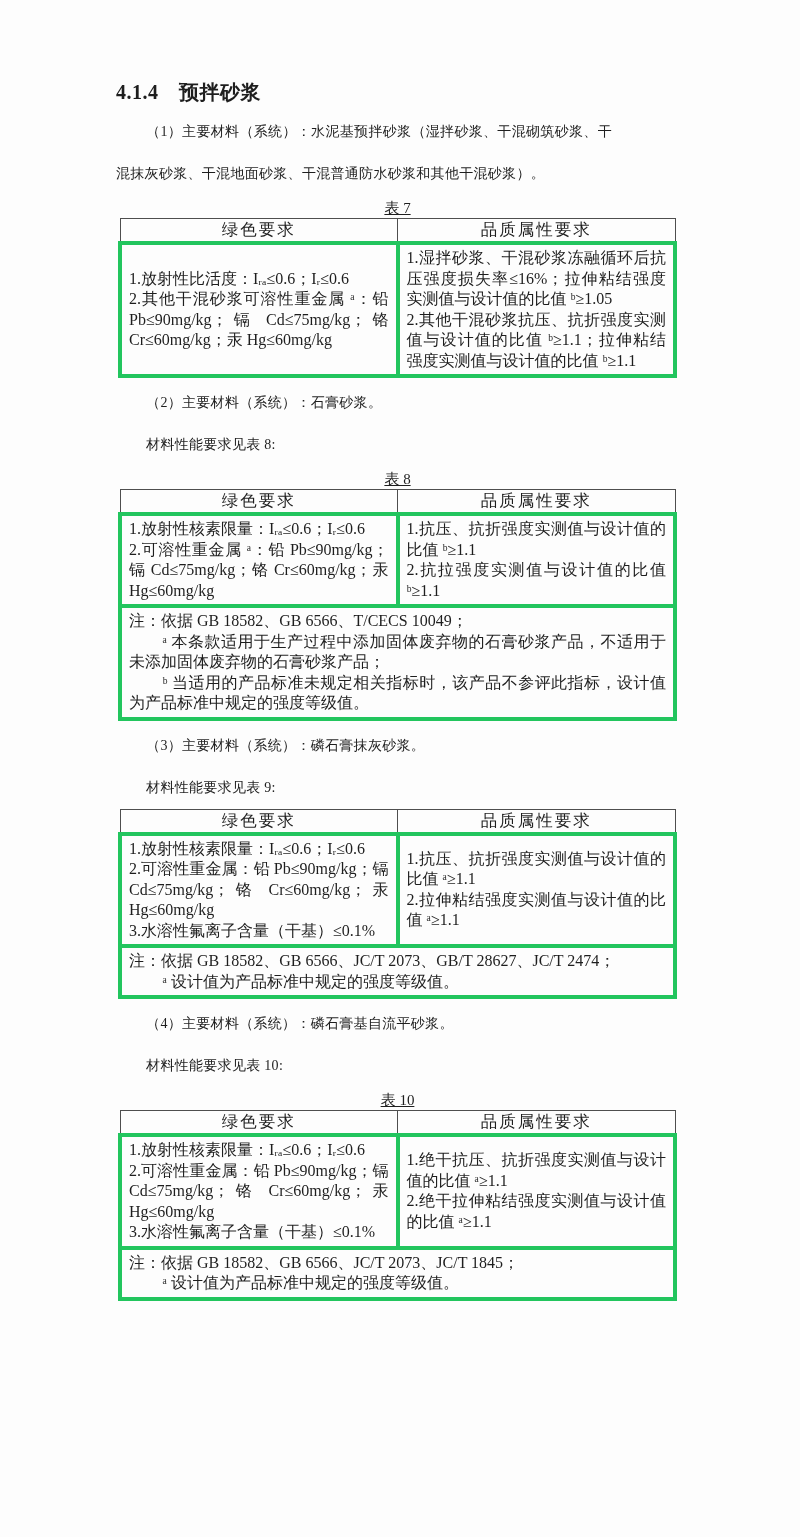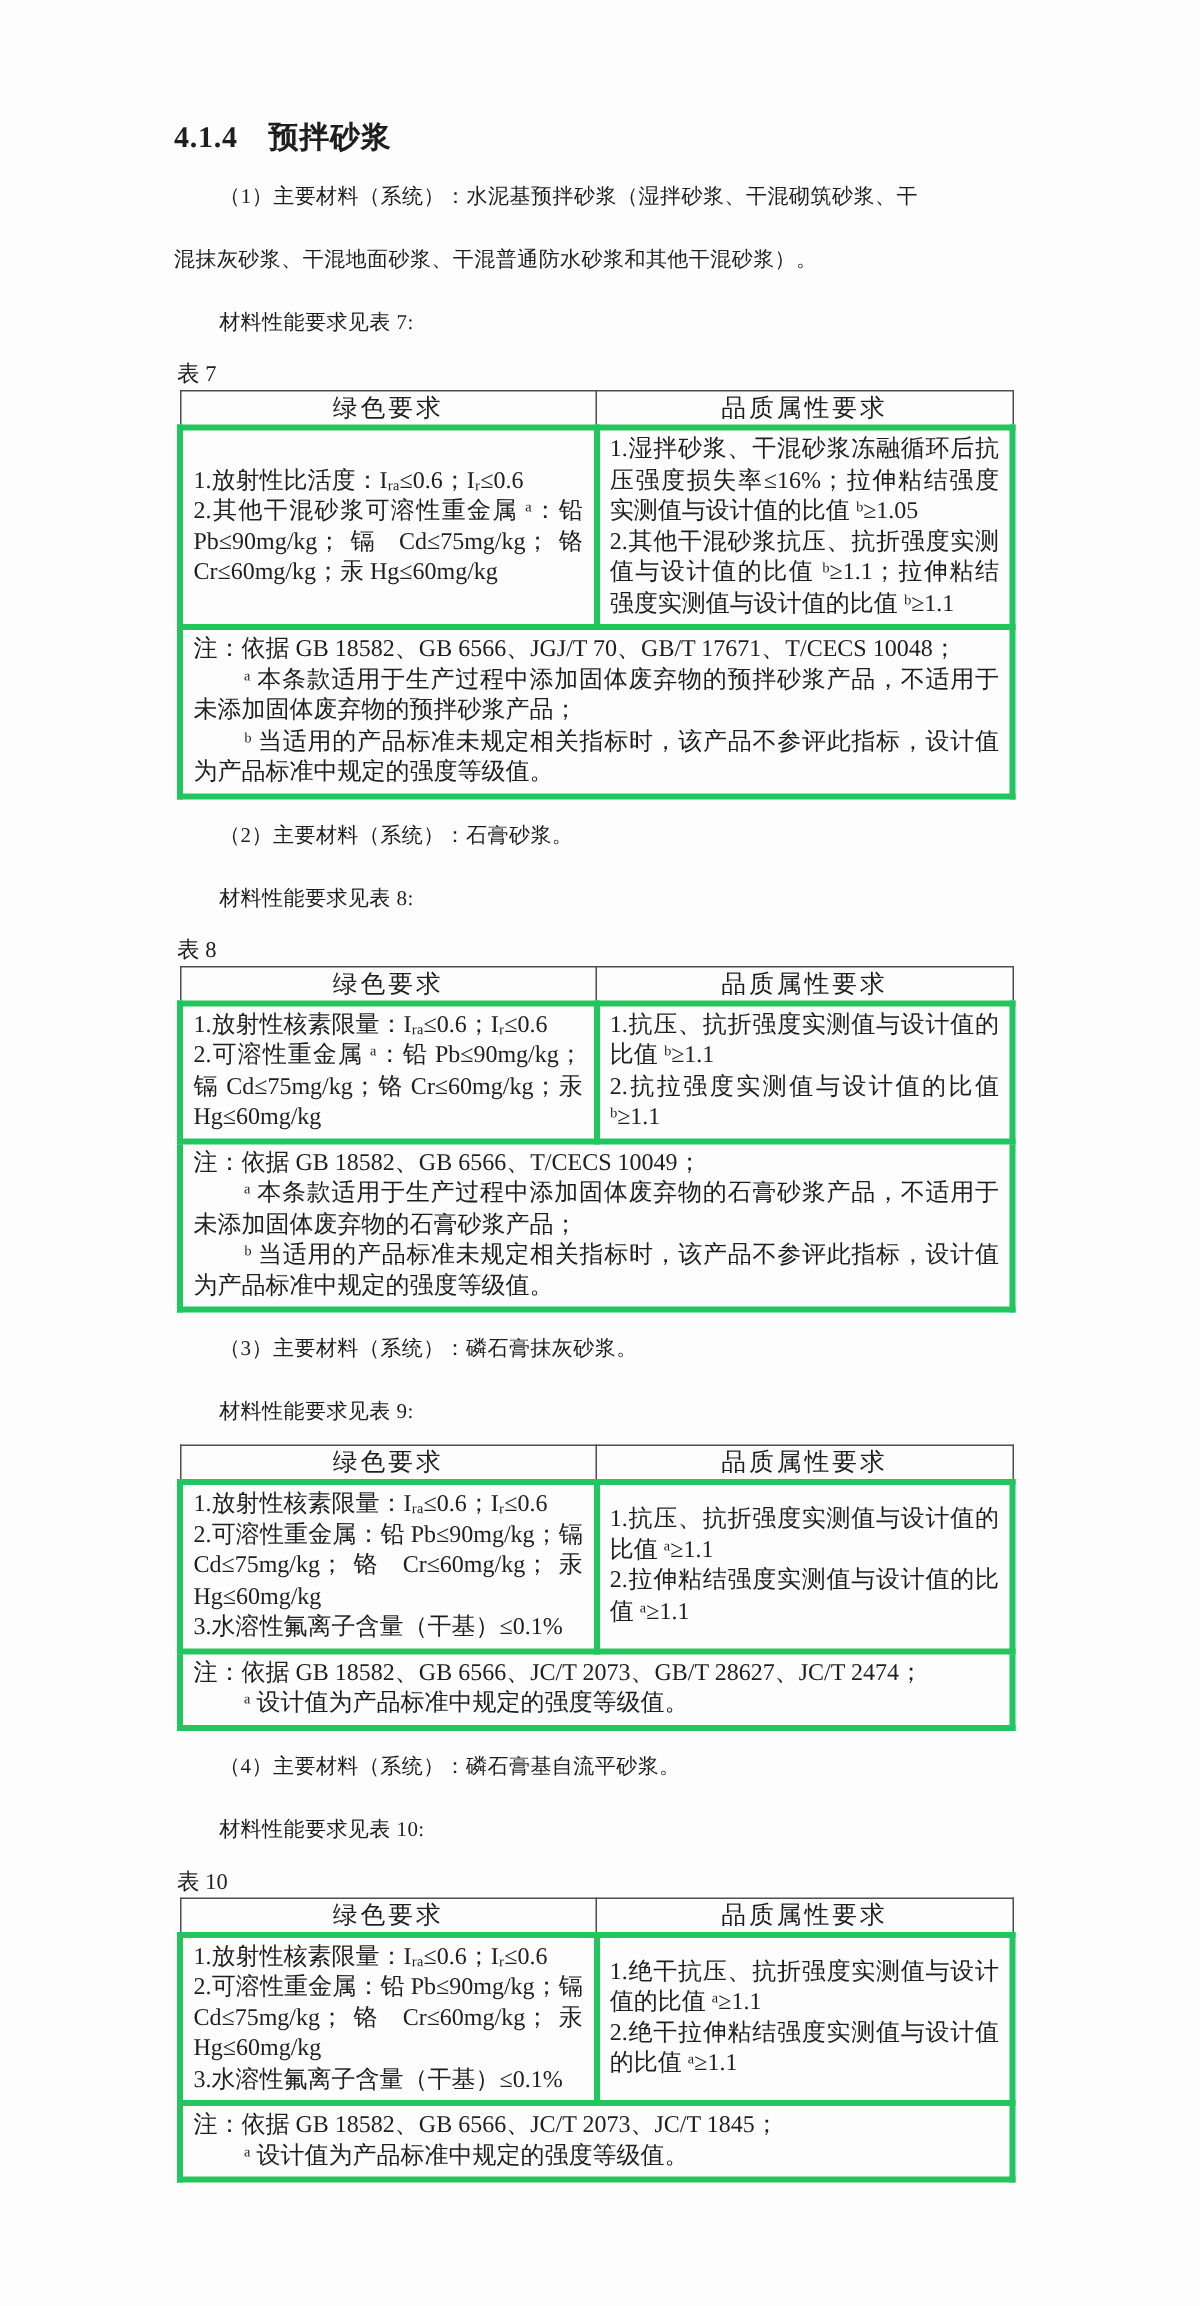--- a/index.html
+++ b/index.html
@@ -13,21 +13,21 @@
     font-size:20px;font-weight:bold;line-height:24px;
     margin:0 0 7px 0;letter-spacing:0.5px;
   }
   p.para{
     font-size:14px;line-height:42px;margin:0;
     text-align:justify;text-justify:inter-character;
     text-indent:2.15em;letter-spacing:0.3px;
   }
   .caption{
     width:559px;margin:5px 0 1px 2px;
-    font-size:15px;line-height:17px;
+    font-size:15px;line-height:17px;text-align:center;text-decoration:underline;
   }
   table.req{
     width:559px;margin:0 0 0 2px;border-collapse:collapse;
     font-size:16px;table-layout:fixed;
   }
   table.req th{
     width:50%;border:1px solid #4e4e4e;font-weight:normal;
     font-size:16.5px;line-height:20px;padding:1px 4px;
     letter-spacing:2px;text-align:center;
   }
@@ -46,45 +46,37 @@
 </style>
 </head>
 <body>
 
 <div class="page">
 
   <h1 class="heading">4.1.4　预拌砂浆</h1>
 
   <section>
     <p class="para">（1）主要材料（系统）：水泥基预拌砂浆（湿拌砂浆、干混砌筑砂浆、干混抹灰砂浆、干混地面砂浆、干混普通防水砂浆和其他干混砂浆）。</p>
-    <p class="para">材料性能要求见表 7:</p>
     <div class="caption">表 7</div>
     <table class="req">
       <thead>
         <tr>
           <th>绿色要求</th>
           <th>品质属性要求</th>
         </tr>
       </thead>
       <tbody>
         <tr>
           <td>
             <p>1.放射性比活度：Iᵣₐ≤0.6；Iᵣ≤0.6</p>
             <p>2.其他干混砂浆可溶性重金属 ᵃ：铅 Pb≤90mg/kg；镉 Cd≤75mg/kg；铬 Cr≤60mg/kg；汞 Hg≤60mg/kg</p>
           </td>
           <td>
             <p>1.湿拌砂浆、干混砂浆冻融循环后抗压强度损失率≤16%；拉伸粘结强度实测值与设计值的比值 ᵇ≥1.05</p>
             <p>2.其他干混砂浆抗压、抗折强度实测值与设计值的比值 ᵇ≥1.1；拉伸粘结强度实测值与设计值的比值 ᵇ≥1.1</p>
-          </td>
-        </tr>
-        <tr>
-          <td class="notes" colspan="2">
-            <p class="note-main">注：依据 GB 18582、GB 6566、JGJ/T 70、GB/T 17671、T/CECS 10048；</p>
-            <p class="note-sub">ᵃ 本条款适用于生产过程中添加固体废弃物的预拌砂浆产品，不适用于未添加固体废弃物的预拌砂浆产品；</p>
-            <p class="note-sub">ᵇ 当适用的产品标准未规定相关指标时，该产品不参评此指标，设计值为产品标准中规定的强度等级值。</p>
           </td>
         </tr>
       </tbody>
     </table>
   </section>
 
   <section class="sect-gap">
     <p class="para">（2）主要材料（系统）：石膏砂浆。</p>
     <p class="para">材料性能要求见表 8:</p>
     <div class="caption">表 8</div>

